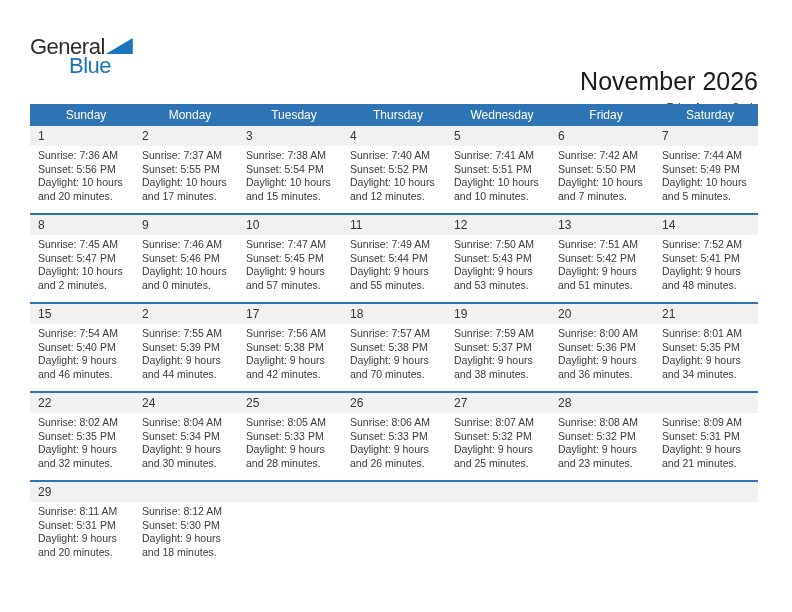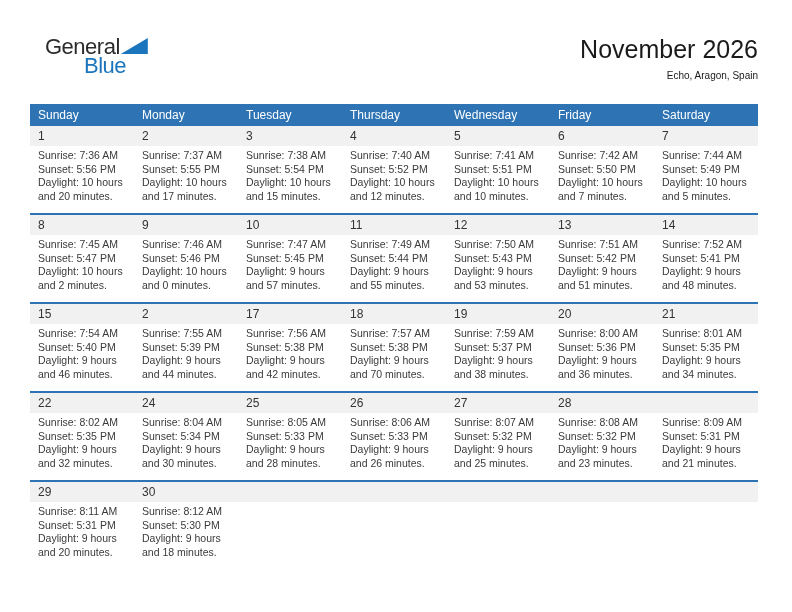--- a/index.html
+++ b/index.html
@@ -18,53 +18,54 @@
     overflow:hidden;
   }
   .topbar{
     position:absolute;
     left:30px; right:34px; top:34px;
     display:flex;
     justify-content:space-between;
     align-items:flex-start;
   }
   
-  .logo{position:relative; width:130px; height:56px;margin-left:15px;}
+  .logo{position:relative; width:130px; height:56px;}
   .logo-general{
     font-size:22px; color:#2b2b2b; letter-spacing:-0.5px; font-weight:400;
     display:inline-block;
   }
   .logo-triangle{
     display:inline-block;
     width:27px; height:16px;
     background:var(--logo-blue);
     clip-path:polygon(0 100%, 100% 0, 100% 100%);
     margin-left:1px;
   }
   .logo-blue-word{
     font-size:22px; color:var(--logo-blue); letter-spacing:-0.5px;
     margin-left:39px; margin-top:-7px; font-weight:400;
   }
   
-  .titles{text-align:right;}
+  .titles{text-align:right;margin-top:32px;}
   .title{
     font-size:25px; color:#1a1a1a; font-weight:400; line-height:30px;
   }
   .subtitle{
     font-size:10px; color:#1a1a1a; font-weight:400; margin-top:6px;
   }
   
   .calendar{
     position:absolute;
     left:30px; top:104px; width:728px;
   }
   .hrow{
     display:flex;
     background:var(--header-blue);
     height:22px;
+    text-align:center;
   }
   .hcell{
     width:104px;
     color:#ffffff;
     font-size:12px;
     line-height:22px;
     padding-left:8px;
   }
   .week{width:100%;}
   .week.lined{border-top:2px solid var(--line-blue);}
@@ -335,21 +336,20 @@
             <div class="line">Sunrise: 8:09 AM</div>
             <div class="line">Sunset: 5:31 PM</div>
             <div class="line">Daylight: 9 hours</div>
             <div class="line">and 21 minutes.</div>
           </div>
         </div>
       </div>
       <div class="week lined">
         <div class="numbers">
           <div class="num">29</div>
-          <div class="num">30</div>
           <div class="num"></div>
           <div class="num"></div>
           <div class="num"></div>
           <div class="num"></div>
           <div class="num"></div>
         </div>
         <div class="details">
           <div class="cell">
             <div class="line">Sunrise: 8:11 AM</div>
             <div class="line">Sunset: 5:31 PM</div>

